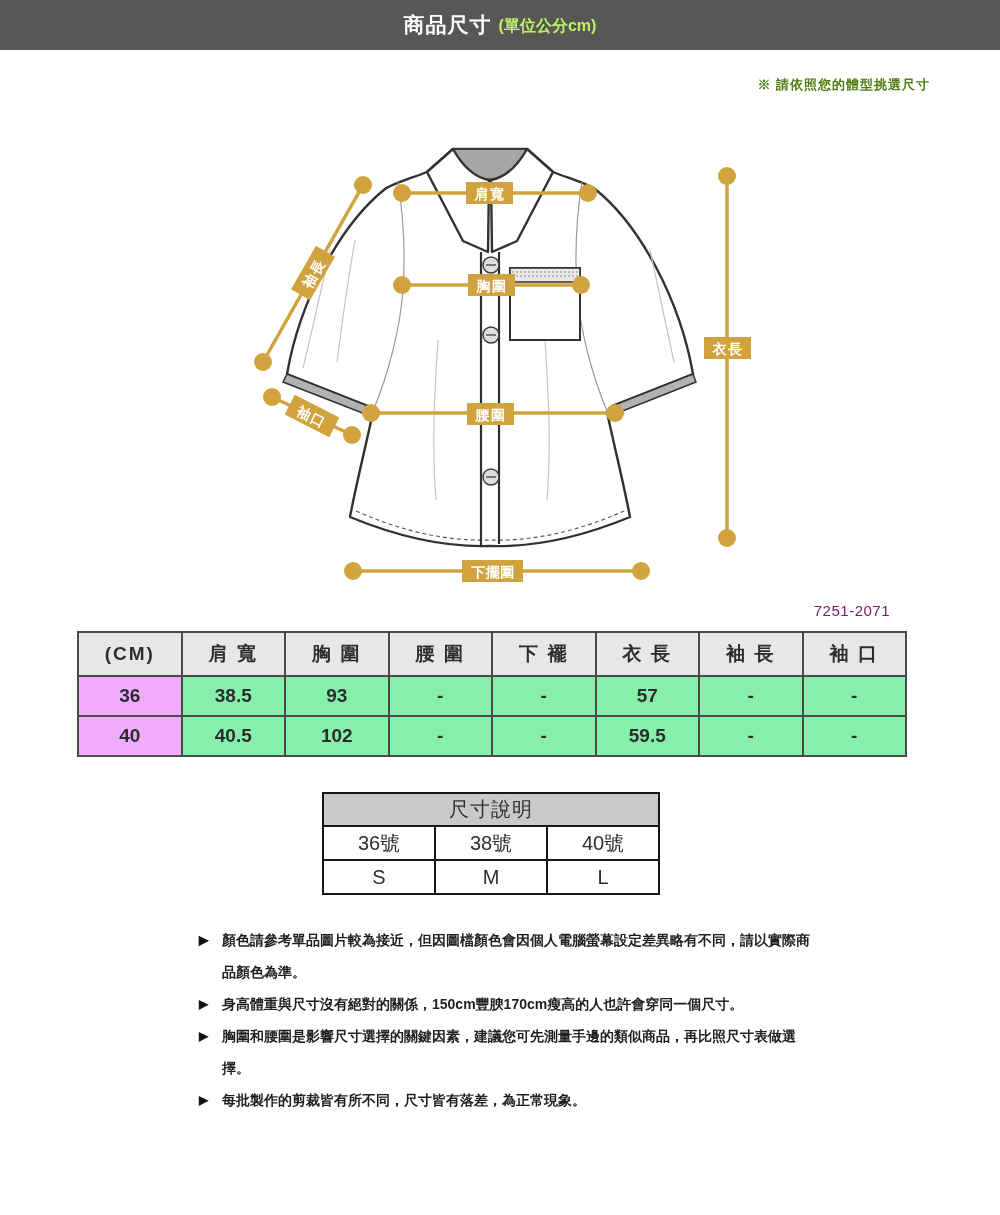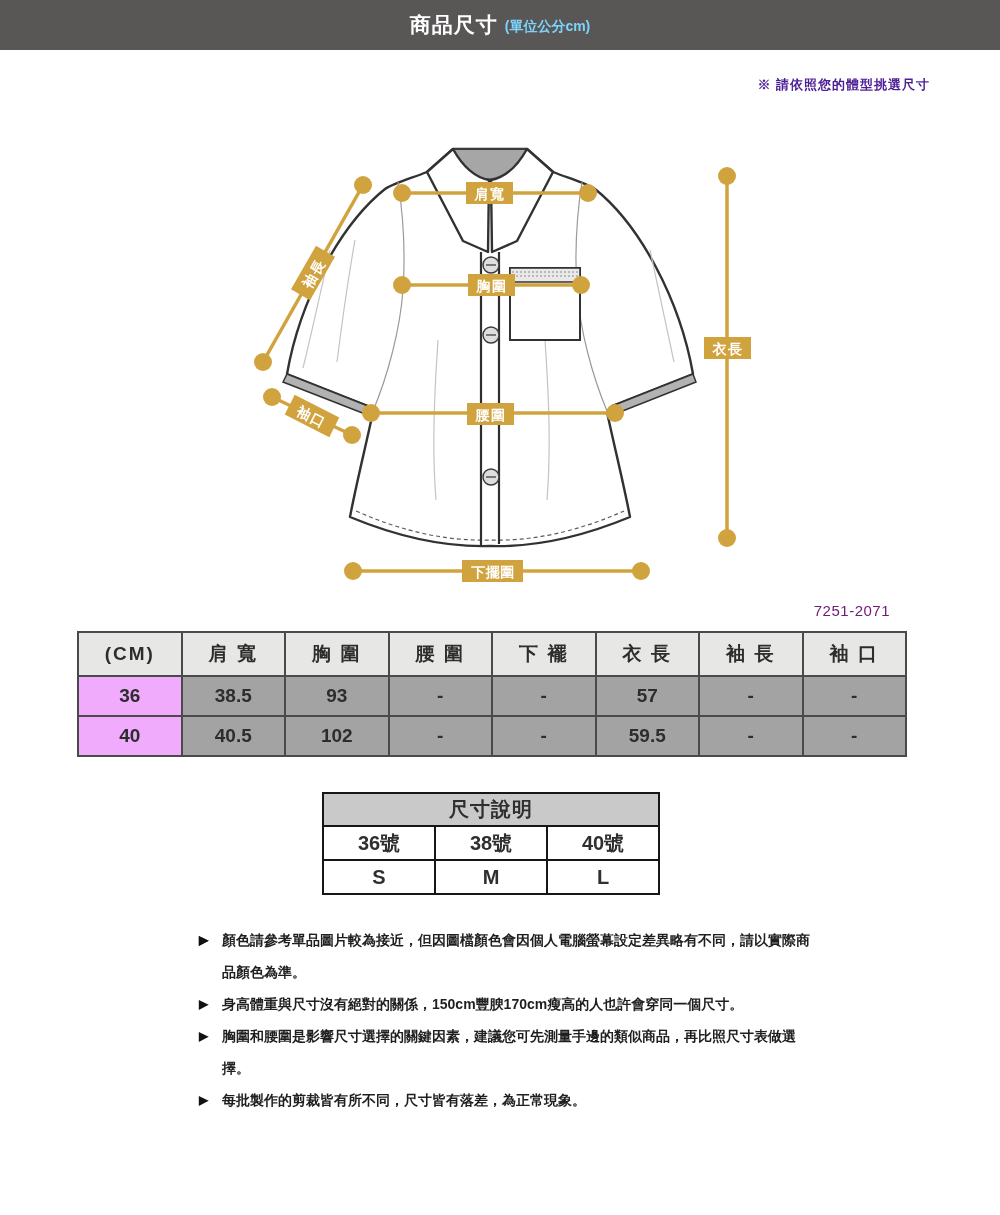--- a/index.html
+++ b/index.html
@@ -8,24 +8,24 @@
     position:relative; width:1000px; height:1215px; margin:0 auto;
     background:#fff; overflow:hidden;
     font-family:"Liberation Sans", sans-serif; color:#2d2d2d;
   }
   
   .header-bar {
     position:absolute; left:0; top:0; width:1000px; height:50px;
     background:#595656; display:flex; align-items:center; justify-content:center; gap:7px;
   }
   .header-bar .title { color:#ffffff; font-size:21px; font-weight:bold; letter-spacing:1px; }
-  .header-bar .subtitle { color:#7dd3fc; font-size:14px; font-weight:bold; margin-top:3px; }
+  .header-bar .subtitle { color:#bef264; font-size:16px; font-weight:bold; margin-top:3px; }
   
   .top-note {
-    position:absolute; top:76px; right:70px; font-size:13px; font-weight:bold; color:#4c1d95;
+    position:absolute; top:76px; right:70px; font-size:13px; font-weight:bold; color:#4d7c0f;
     letter-spacing:1px;
   }
   
   .diagram-svg { position:absolute; left:140px; top:130px; }
   .gold-line { stroke:#d1a33e; stroke-width:3.5; }
   .gold-dot  { fill:#d1a33e; }
   .gold-box  { fill:#d1a33e; }
   .gold-label-text {
     fill:#ffffff; font-size:14px; font-weight:bold; letter-spacing:1.5px;
     text-anchor:middle; dominant-baseline:central;
@@ -41,28 +41,28 @@
   .size-table {
     position:absolute; left:77px; top:631px; width:830px;
     border-collapse:collapse; table-layout:fixed; font-size:19px; color:#2d2d2d;
   }
   .size-table th, .size-table td {
     border:2px solid #4a4a4a; height:37px; text-align:center; vertical-align:middle;
     font-weight:600; padding:8px;
   }
   .size-table th { background:#e7e7e5; letter-spacing:2px; }
   .size-table td.size-col { background:#f0abfc; }
-  .size-table td { background:#a3a3a3; }
+  .size-table td { background:#86efac; }
   
   .legend-table {
     position:absolute; left:322px; top:792px; width:338px;
     border-collapse:collapse; table-layout:fixed; font-size:20px; color:#2f2f2f;
   }
   .legend-table th, .legend-table td {
-    border:2.5px solid #161616; text-align:center; vertical-align:middle; font-weight:700; padding:0;
+    border:2.5px solid #161616; text-align:center; vertical-align:middle; font-weight:400; padding:0;
   }
   .legend-table th { background:#c9c9c9; height:33px; letter-spacing:1px; }
   .legend-table td { background:#ffffff; height:34px;border-radius:16px; }
   
   .notes { position:absolute; left:199px; top:924px; width:640px; }
   .notes-title { font-size:15px; font-weight:bold; color:#1d1d1d; line-height:30px; }
   .note-item {
     position:relative; padding-left:23px; width:618px;
     font-size:14px; font-weight:bold; color:#1f1f1f; line-height:32px;
   }

